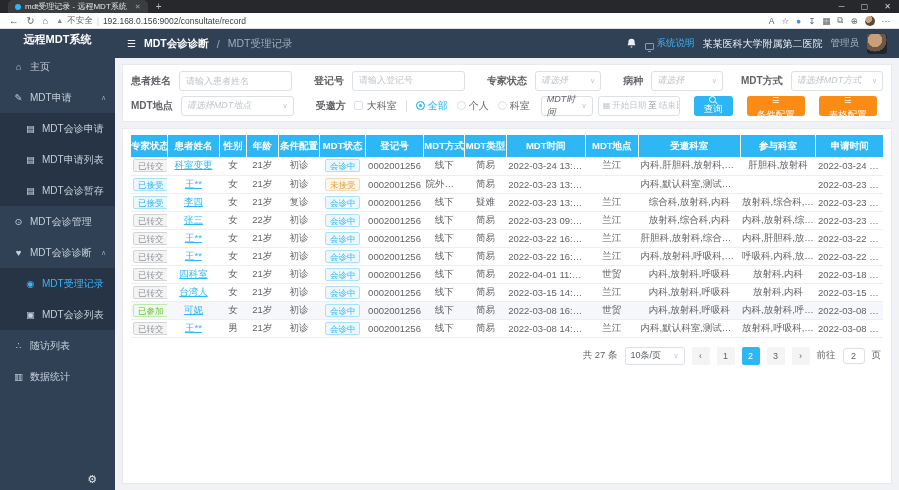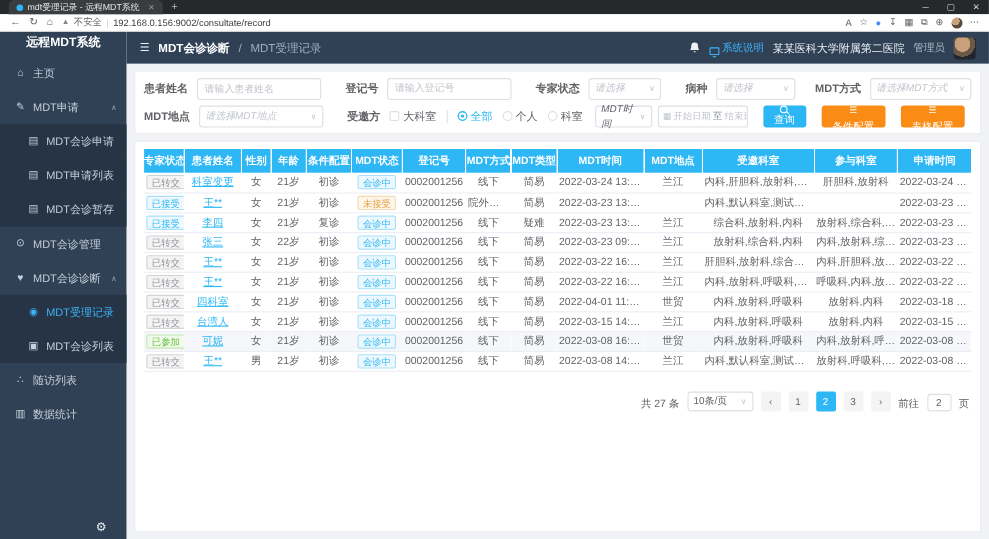--- a/index.html
+++ b/index.html
@@ -85,21 +85,21 @@
   thead th:last-child { border-right:none; }
   tbody td { height:18px; border-bottom:1px solid #ebeef5; text-align:center; overflow:hidden; white-space:nowrap; text-overflow:ellipsis; padding:0 2px; }
   tbody tr.hl { background:#f5f7fa; }
   .tag { display:inline-block; padding:0 4px; height:13px; line-height:12px; border-radius:2px; font-size:8.5px; }
   .tag-info    { color:#909399; background:#f4f4f5; border:1px solid #d3d4d6; }
   .tag-primary { color:#2db7f5; background:#ecf8fe; border:1px solid #a9e1fa; }
   .tag-success { color:#67c23a; background:#f0f9eb; border:1px solid #c2e7b0; }
   .tag-warning { color:#e6a23c; background:#fdf6ec; border:1px solid #f5dab1; }
   .link { color:#2db7f5; text-decoration:underline; cursor:pointer; }
 
-  .pager { display:flex; align-items:flex-end; justify-content:flex-end; gap:7px; height:36px; font-size:9.5px; color:#606266; padding-right:2px; flex:none; }
+  .pager { display:flex; align-items:center; justify-content:flex-end; gap:7px; height:36px; font-size:9.5px; color:#606266; padding-right:2px; flex:none; }
   .psize { width:60px; height:18px; border:1px solid #dcdfe6; border-radius:3px; display:flex; align-items:center; justify-content:space-between; padding:0 5px; font-size:9px; color:#606266; cursor:pointer; }
   .pbtn { min-width:18px; height:18px; line-height:18px; text-align:center; background:#f4f4f5; color:#606266; border-radius:2px; font-size:9px; cursor:pointer; padding:0 3px; }
   .pbtn.active { background:#2db7f5; color:#fff; }
   .goto-input { width:22px; height:16px; border:1px solid #dcdfe6; border-radius:3px; text-align:center; font-size:9px; color:#606266; outline:none; }
 </style>
 </head>
 <body>
 
 <div class="titlebar">
   <div class="tab">

